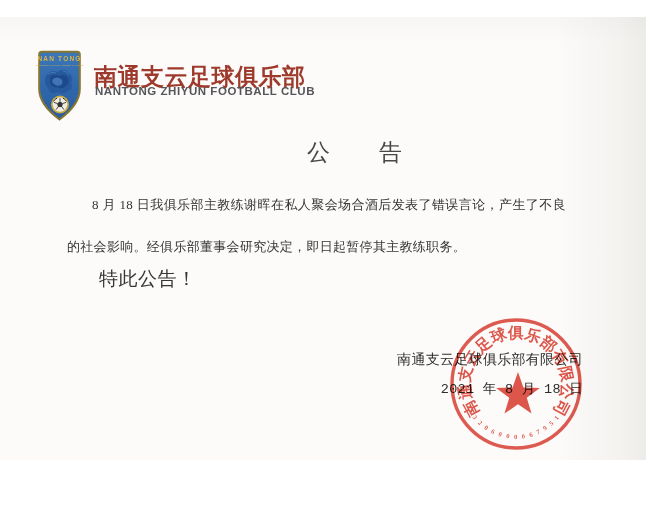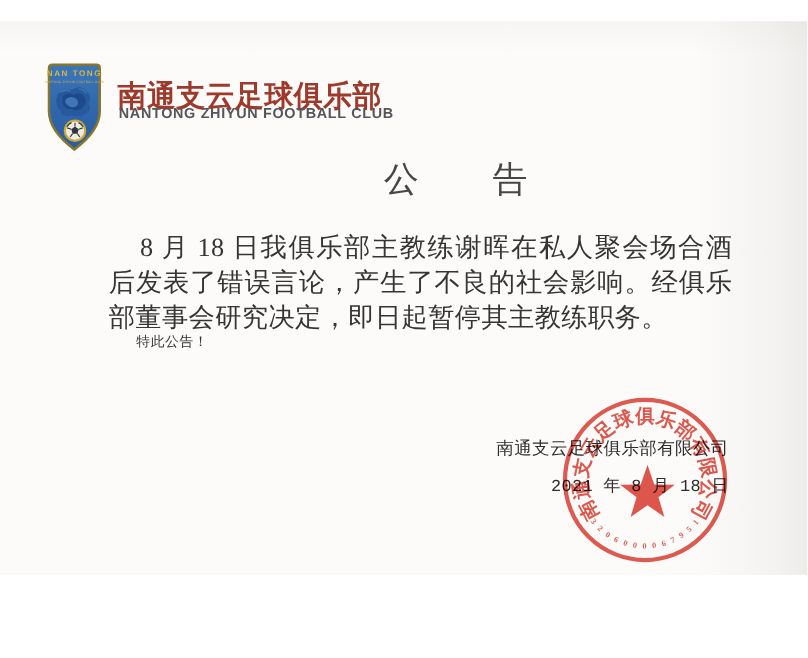--- a/index.html
+++ b/index.html
@@ -20,31 +20,31 @@
     font-weight:bold;font-size:23px;letter-spacing:0.5px;color:#9d3a2b;
     transform:scaleY(1.04);transform-origin:left top;white-space:nowrap;
   }
   .club-name-en{
     position:absolute;left:95px;top:68px;
     font-family:"Liberation Sans","DejaVu Sans",sans-serif;
     font-weight:bold;font-size:11.5px;letter-spacing:0.55px;color:#55565a;
     white-space:nowrap;
   }
   .doc-title{
-    position:absolute;left:307px;top:108px;
-    font-size:28px;color:#474747;letter-spacing:1px;white-space:nowrap;
+    position:absolute;left:307px;top:120px;
+    font-size:23px;color:#474747;letter-spacing:1px;white-space:nowrap;
   }
   .doc-body{
-    position:absolute;left:87px;top:167px;width:499px;
-    font-size:21px;line-height:28px;text-align:justify;
+    position:absolute;left:67px;top:167px;width:499px;
+    font-size:13px;line-height:42px;text-align:justify;
     text-indent:25px;color:#353535;letter-spacing:0.3px;
   }
   .doc-closing{
-    position:absolute;left:109px;top:249px;
-    font-size:11px;color:#353535;letter-spacing:0.5px;
+    position:absolute;left:99px;top:249px;
+    font-size:19px;color:#353535;letter-spacing:0.5px;
   }
   .signature{
     position:absolute;right:63px;top:334px;text-align:right;color:#2d2d2d;
   }
   .signature .company{font-size:14px;letter-spacing:0.3px;line-height:18px;white-space:nowrap;}
   .signature .date{font-size:13.5px;margin-top:11px;letter-spacing:0.3px;white-space:nowrap;font-family:Liberation Mono, monospace;}
   .seal{
     position:absolute;left:446px;top:297px;
     mix-blend-mode:multiply;opacity:0.92;
     pointer-events:none;

